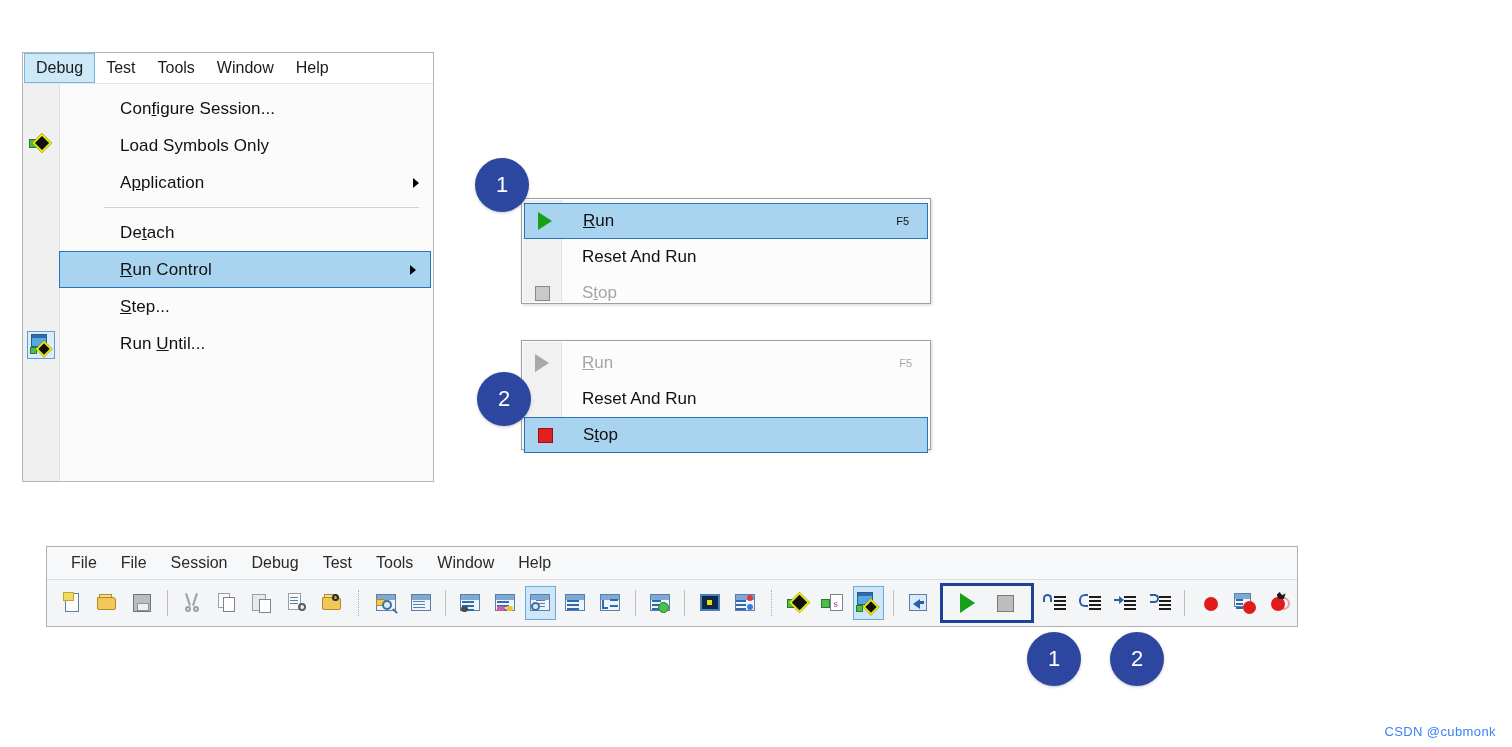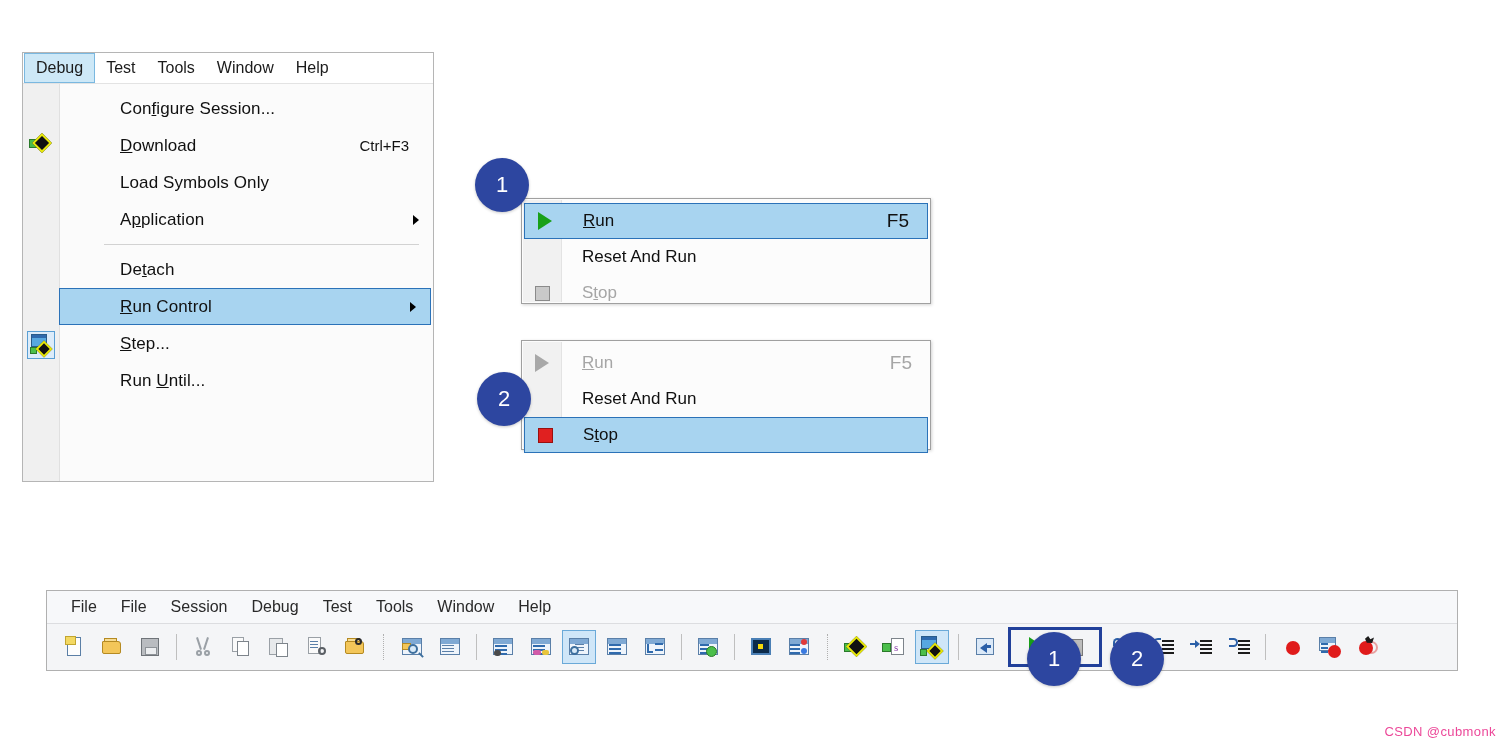--- a/index.html
+++ b/index.html
@@ -119,21 +119,21 @@
     box-sizing:border-box;
     cursor:default;
   }
   .p-row .p-label{
     margin-left:60px;
     font-size:17px;color:#101010;
     white-space:nowrap;
   }
   .p-row .p-accel{
     position:absolute;right:18px;
-    font-size:19px;color:#111;
+    font-size:11px;color:#111;
   }
   .p-row.selected{
     background:#a8d4f0;
     border:1px solid #2b72b8;
     margin:0 2px;
   }
   .p-row.selected .p-label{margin-left:58px;}
   .p-row.disabled .p-label,
   .p-row.disabled .p-accel{color:#a6a6a6;}
   .p-icon{
@@ -165,25 +165,24 @@
     color:#ffffff;
     display:flex;align-items:center;justify-content:center;
     font-size:22px;
     font-family:"Liberation Sans","DejaVu Sans",sans-serif;
     box-shadow:0 1px 3px rgba(0,0,0,.22);
     z-index:20;
   }
 
   
   #toolbar-window{
-    left:46px;top:546px;width:1412px;height:81px;
+    left:46px;top:546px;width:1252px;height:81px;
     background:#f4f5f7;
     border:1px solid #b0b0b0;
     box-sizing:border-box;
-    margin-top:44px;
   }
   #tb-menubar{
     height:33px;
     background:#f7f8fa;
     display:flex;align-items:center;
     padding-left:12px;
     border-bottom:1px solid #dcdde0;
     box-sizing:border-box;
   }
   .tb-menu-item{
@@ -243,21 +242,21 @@
   .ic .magh{position:absolute;left:18px;top:19px;width:6px;height:2px;background:#3d6f9e;transform:rotate(45deg);}
   .ic .diamond{position:absolute;left:5px;top:4px;width:15px;height:15px;background:#111;transform:rotate(45deg);border:2px solid #e8e80a;box-sizing:border-box;}
   .ic .garrow{position:absolute;left:0px;top:7px;width:9px;height:9px;background:#4bbf4b;border:1px solid #2a7a2a;box-sizing:border-box;}
   .ic .dot{position:absolute;width:13px;height:13px;border-radius:50%;background:#e01b1b;}
   .ic .indent{position:absolute;right:1px;top:5px;width:12px;height:2px;background:#1b1b1b;box-shadow:0 4px 0 #1b1b1b,0 8px 0 #1b1b1b,0 12px 0 #1b1b1b;}
   .ic .curve{position:absolute;left:1px;top:3px;width:9px;height:13px;border:2px solid #2a5fa8;border-right:none;border-radius:6px 0 0 6px;box-sizing:border-box;}
   .ic .smallsq{position:absolute;left:6px;top:6px;width:10px;height:10px;background:#f5d90a;}
 
   #watermark{
     right:16px;bottom:8px;
-    font-size:13px;color:#ec4899;
+    font-size:13px;color:#3b82f6;
     letter-spacing:.4px;
   }
 </style>
 </head>
 <body>
 
 <div class="abs" id="debug-window">
 
   <div id="menubar">
     <div class="menubar-item active">
@@ -295,24 +294,20 @@
         <span class="diamond" style="left:9px;top:10px;width:12px;height:12px;"></span>
       </span>
     </div>
 
     <div class="menu-list">
 
       <div class="menu-row">
         <span class="mi-label">Con<u class="ul">f</u>igure Session...</span>
       </div>
 
-      <div class="menu-row">
-        <span class="mi-label"><u class="ul">D</u>ownload</span>
-        <span class="mi-accel">Ctrl+F3</span>
-      </div>
 
       <div class="menu-row">
         <span class="mi-label">Load Symbols Only</span>
       </div>
 
 
 
       <div class="menu-row">
         <span class="mi-label">A<u class="ul">p</u>plication</span>
         <span class="mi-arrow"></span>

